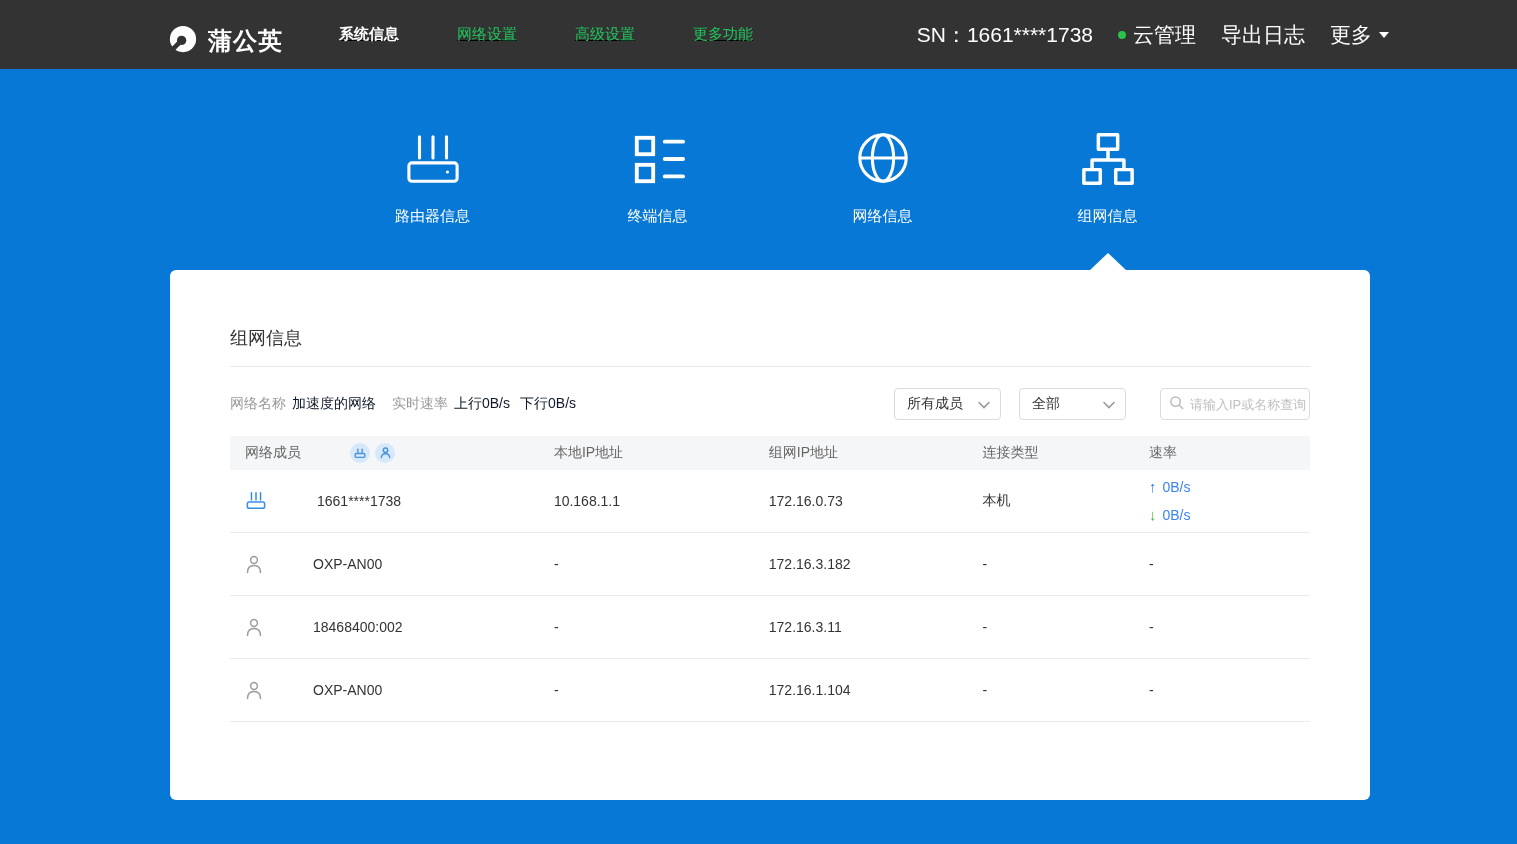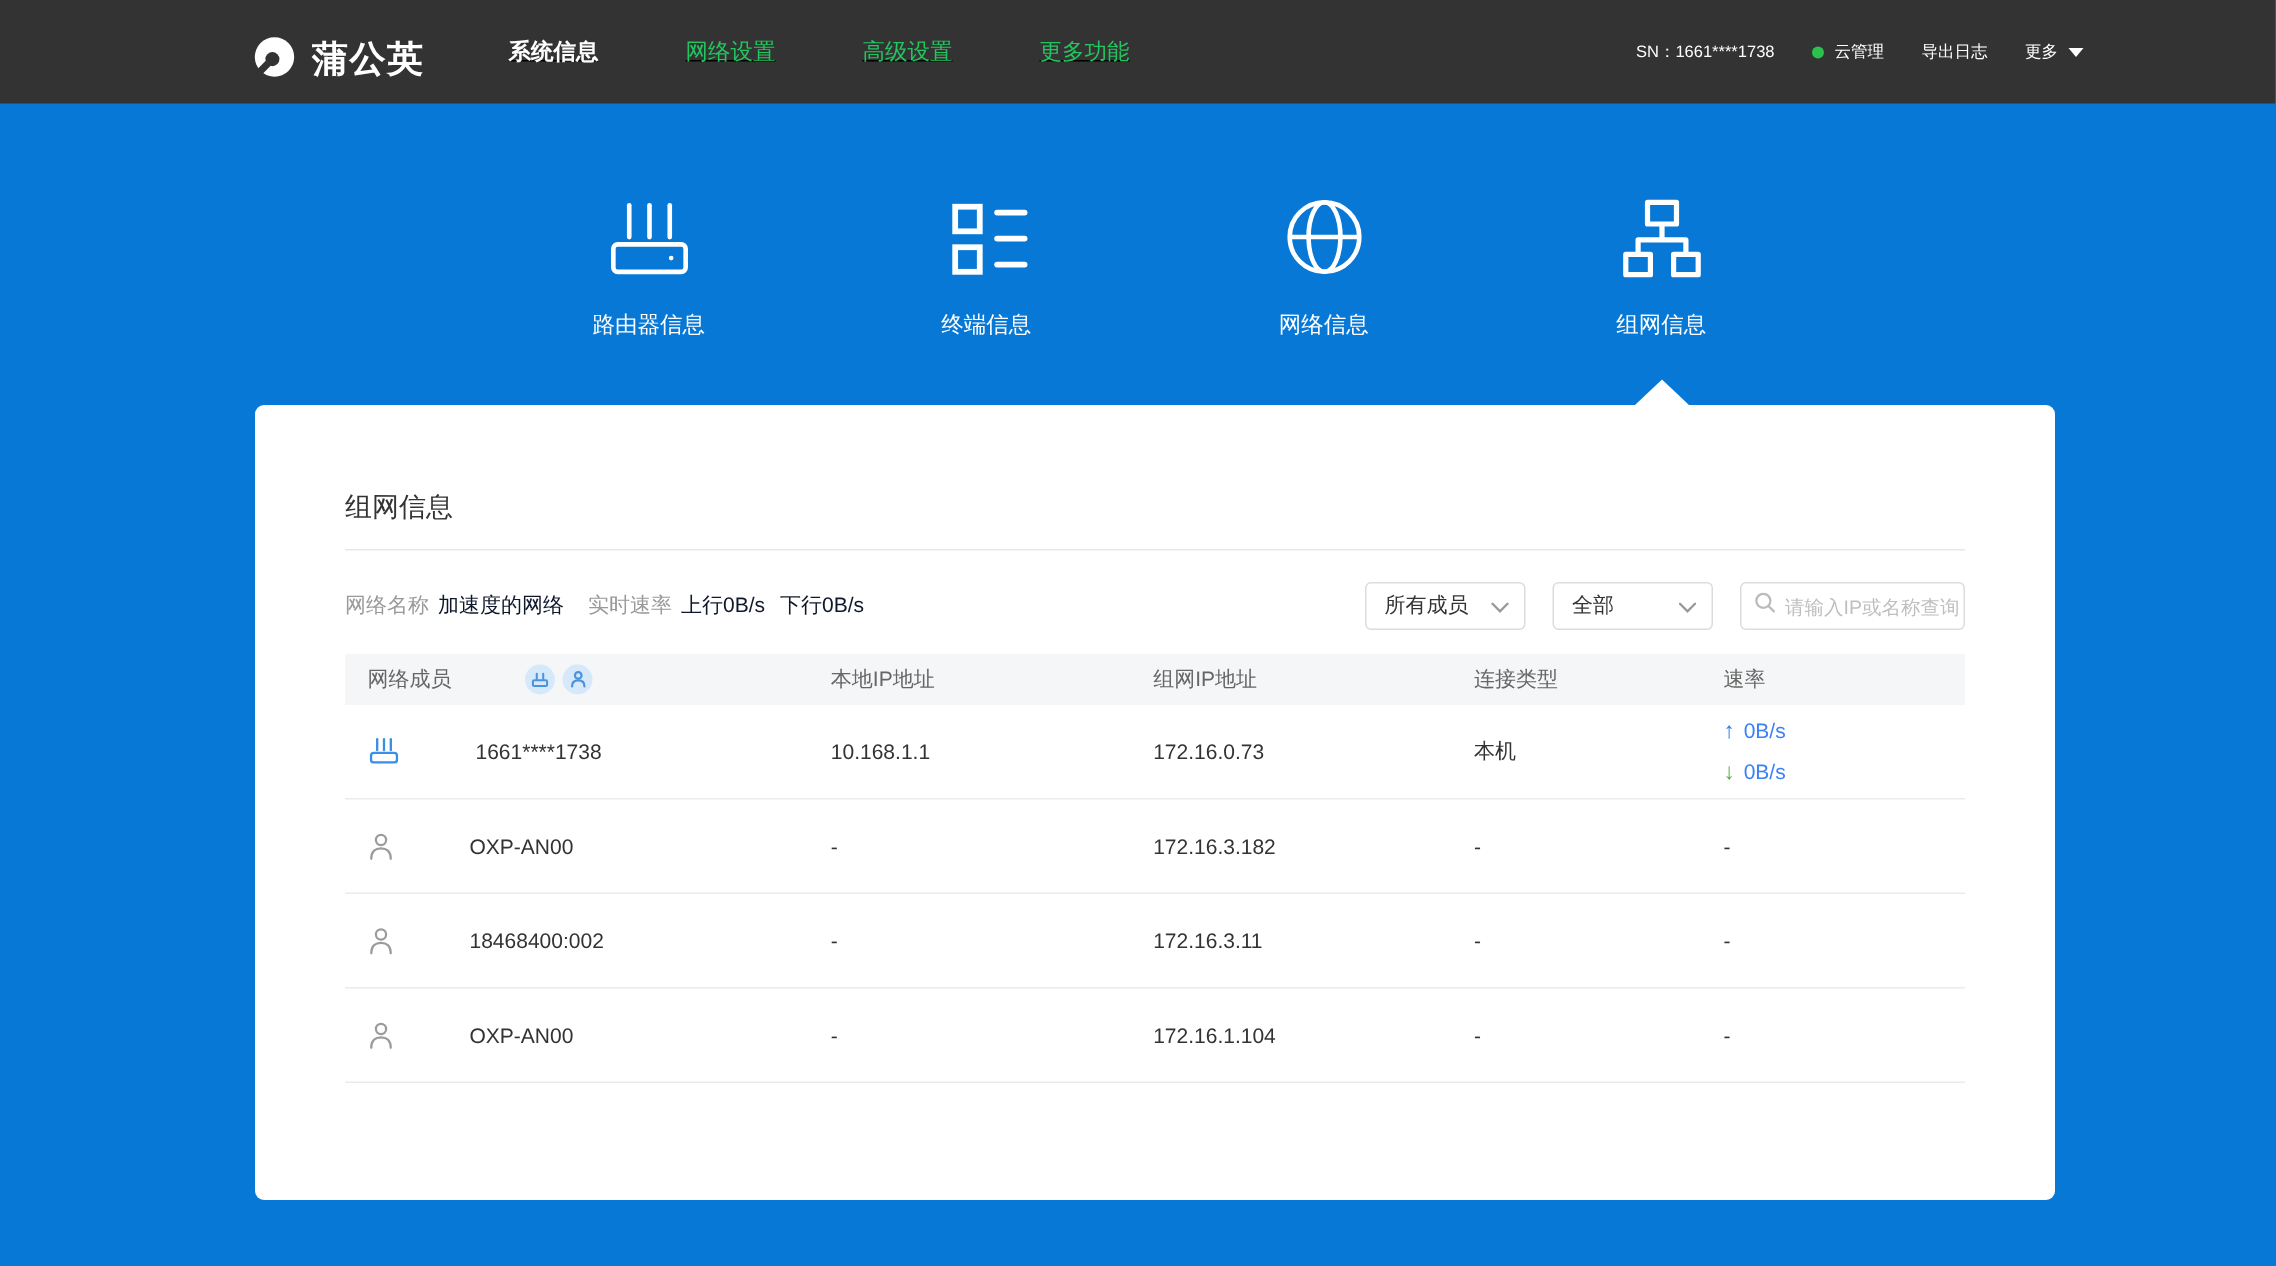--- a/index.html
+++ b/index.html
@@ -9,26 +9,26 @@
     background: #0778d6;
     overflow: hidden;
   }
   
   .navbar {
     height: 69px; background: #333333;
     display: flex; align-items: center; justify-content: space-between;
     padding: 0 128px 0 168px;
   }
   .nav-left { display: flex; align-items: center; }
-  .logo { display: flex; cursor: pointer; margin-top: 12px; }
+  .logo { display: flex; align-items: center; cursor: pointer; margin-top: 12px; }
   .logo-text { color: #fff; font-size: 24px; font-weight: 700; margin-left: 10px; letter-spacing: 1px; }
   .nav-menu { display: flex; align-items: center; margin-left: 42px; text-decoration: underline; }
   .nav-item { color: #22c55e; font-size: 15px; margin-right: 30px; padding: 6px 14px; cursor: pointer; text-decoration: none; }
   .nav-item.active { color: #ffffff; font-weight: 700; }
-  .nav-right { display: flex; align-items: center; color: #fff; font-size: 11px; }
+  .nav-right { display: flex; align-items: center; color: #fff; font-size: 21px; }
   .nav-right > * { margin-left: 25px; }
   .sn { display: flex; align-items: center; }
   .nav-link { color: #fff; text-decoration: none; cursor: pointer; display: flex; align-items: center; }
   .online-dot { width: 8px; height: 8px; border-radius: 50%; background: #2bc24c; display: inline-block; margin-right: 7px; }
   .caret-down { width: 0; height: 0; border-left: 5px solid transparent; border-right: 5px solid transparent; border-top: 6px solid #fff; display: inline-block; margin-left: 7px; }
   
   .hero { height: 201px; position: relative; }
   .tabs-row { width: 1200px; margin: 0 auto 0 170px; display: flex; justify-content: center; padding-top: 56px; }
   .tab { width: 225px; display: flex; flex-direction: column; align-items: center; cursor: pointer; }
   .tab-icon { height: 62px; display: flex; align-items: flex-end; justify-content: center; }
@@ -54,21 +54,21 @@
   .val { color: #0f172a; margin-right: 16px; }
   .filter-right { display: flex; align-items: center; }
   .select-box {
     width: 107px; height: 32px; border: 1px solid #dcdcdc; border-radius: 4px;
     display: flex; align-items: center; justify-content: space-between;
     padding: 0 10px 0 12px; font-size: 14px; color: #333; margin-left: 18px;
     cursor: pointer; background: #fff;
   }
   .search-box {
     width: 150px; height: 32px; border: 1px solid #dcdcdc; border-radius: 4px;
-    display: flex; align-items: center; padding: 0 8px; margin-left: 18px; background: #fff;
+    display: flex; align-items: center; padding: 0 8px; margin-left: 34px; background: #fff;
   }
   .search-box input {
     border: none; outline: none; font-size: 13px; width: 118px; margin-left: 6px;
     color: #333; font-family: "Liberation Sans", "DejaVu Sans", sans-serif;
   }
   .search-box input::placeholder { color: #bfbfbf; }
   
   .table { margin-top: 16px; }
   .thead {
     display: flex; align-items: center; height: 34px; background: #f5f6f7;

